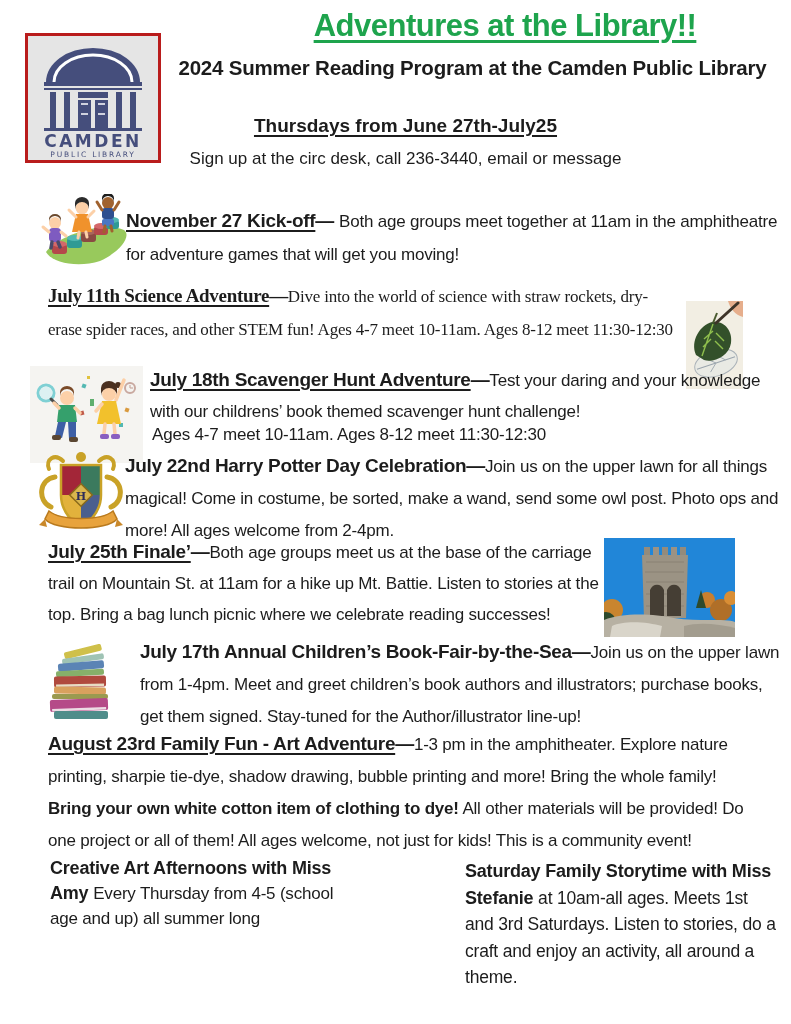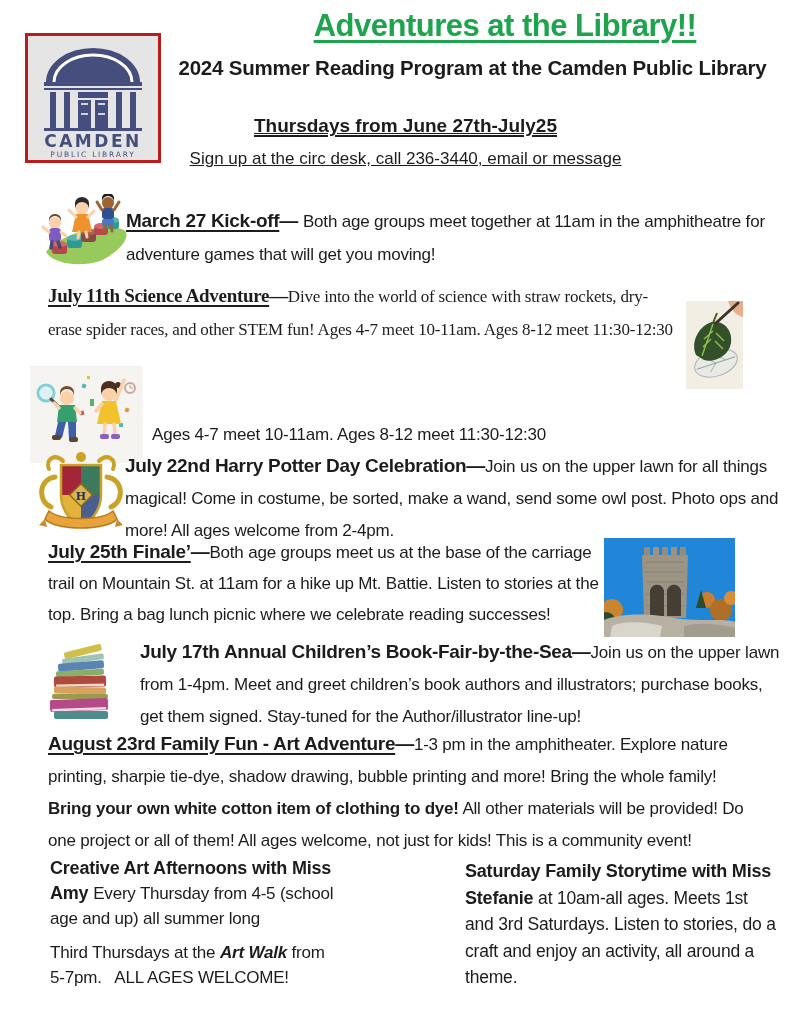--- a/index.html
+++ b/index.html
@@ -8,21 +8,21 @@
     font-family:"Liberation Sans","DejaVu Sans",sans-serif;color:#1c1c1c;
   }
   
   .logo-box{position:absolute;left:25px;top:33px;width:136px;height:130px;
     border:3px solid #b91c1c;box-sizing:border-box;background:#e5e5e5;}
   .title{position:absolute;top:8px;left:200px;width:610px;margin:0;text-align:center;
     font-size:31px;font-weight:800;color:#1ea44d;letter-spacing:-0.5px;
     text-decoration:underline;text-decoration-thickness:3px;text-underline-offset:4px;}
   .subtitle{position:absolute;top:56px;left:150px;width:645px;margin:0;text-align:center;
     font-size:20.5px;font-weight:700;letter-spacing:-0.2px;}
-  .center-block{position:absolute;top:112px;left:30px;width:751px;text-align:center;text-decoration:underline;}
+  .center-block{position:absolute;top:112px;left:30px;width:751px;text-align:center;}
   .sched{font-size:19px;font-weight:700;line-height:28px;margin-bottom:4px;
     text-decoration:underline;text-decoration-thickness:2px;text-underline-offset:3px;}
   .cline{font-size:17px;line-height:30px;}
   
   .event{position:absolute;margin:0;font-size:17px;line-height:32px;letter-spacing:-0.2px;}
   .hd{font-weight:700;font-size:19px;letter-spacing:-0.3px;}
   .u{text-decoration:underline;text-decoration-thickness:2px;text-underline-offset:3px;}
   .b{font-weight:700;}
   .bi{font-weight:700;font-style:italic;}
   .pre{white-space:pre-wrap;}
@@ -122,21 +122,21 @@
         <path d="M64,8 A6,6 0 0 1 76,8 L76,4 A6,5 0 0 0 64,4 Z" fill="#1e1e1e"></path>
       <rect x="64" y="14" width="12" height="11" rx="3" fill="#2f4f8f"></rect>
       <rect x="64" y="25" width="12" height="7" rx="2" fill="#4a77c4"></rect>
       <line x1="64" y1="16" x2="59" y2="8" stroke="#a0622f" stroke-width="3" stroke-linecap="round"></line>
       <line x1="76" y1="16" x2="81" y2="8" stroke="#a0622f" stroke-width="3" stroke-linecap="round"></line>
       <line x1="67" y1="32" x2="66" y2="38" stroke="#a0622f" stroke-width="3" stroke-linecap="round"></line>
       <line x1="73" y1="32" x2="74" y2="37" stroke="#a0622f" stroke-width="3" stroke-linecap="round"></line>
     </g>
   </svg>
 
-  <p class="event ev-june27"><span class="hd u">March 27 Kick-off</span><span class="hd">— </span><span>Both age groups meet together at 11am in the amphitheatre for adventure games that will get you moving!</span></p>
+  <p class="event ev-june27"><span class="hd u">November 27 Kick-off</span><span class="hd">— </span><span>Both age groups meet together at 11am in the amphitheatre for adventure games that will get you moving!</span></p>
 
   <p class="event ev-july11">
     <svg class="leaf-float" viewBox="0 0 57 88">
       <rect x="0" y="0" width="57" height="88" fill="#f2eee3"></rect>
       <g transform="rotate(-18 30 62)">
         <ellipse cx="30" cy="62" rx="22" ry="13" fill="#e9eae4" stroke="#aab2b8" stroke-width="1"></ellipse>
         <line x1="10" y1="62" x2="50" y2="62" stroke="#9aa4ad" stroke-width="1"></line>
         <line x1="22" y1="55" x2="30" y2="62" stroke="#9aa4ad" stroke-width="0.8"></line>
         <line x1="22" y1="69" x2="30" y2="62" stroke="#9aa4ad" stroke-width="0.8"></line>
         <line x1="34" y1="56" x2="40" y2="62" stroke="#9aa4ad" stroke-width="0.8"></line>
@@ -180,20 +180,21 @@
       <line x1="86" y1="34" x2="94" y2="14" stroke="#fcd0a8" stroke-width="3.5" stroke-linecap="round"></line>
       <path d="M72,35 L86,35 L91,58 L67,58 Z" fill="#f2c12c"></path>
       <line x1="72" y1="38" x2="66" y2="45" stroke="#fcd0a8" stroke-width="3.5" stroke-linecap="round"></line>
       <line x1="75" y1="58" x2="74" y2="68" stroke="#fcd0a8" stroke-width="3.5" stroke-linecap="round"></line>
       <line x1="84" y1="58" x2="85" y2="68" stroke="#fcd0a8" stroke-width="3.5" stroke-linecap="round"></line>
       <rect x="70" y="68" width="9" height="5" rx="2" fill="#8a5fc0"></rect>
       <rect x="81" y="68" width="9" height="5" rx="2" fill="#8a5fc0"></rect>
     </g>
   </svg>
 
+  <p class="event ev-july18"><span class="hd u">July 18th Scavenger Hunt Adventure</span><span class="hd">—</span><span>Test your daring and your knowledge with our childrens’ book themed scavenger hunt challenge!</span></p>
   <p class="ev-july18-ages">Ages 4-7 meet 10-11am. Ages 8-12 meet 11:30-12:30</p>
 
   <svg class="img" id="img-crest" width="96" height="94" viewBox="0 0 96 94">
     <path d="M22,28 C6,30 4,52 18,58 M74,28 C90,30 92,52 78,58" fill="none" stroke="#c9a227" stroke-width="5" stroke-linecap="round"></path>
     <path d="M30,12 C22,4 12,10 16,20 M66,12 C74,4 84,10 80,20" fill="none" stroke="#c9a227" stroke-width="4" stroke-linecap="round"></path>
     <circle cx="48" cy="8" r="5" fill="#c9a227"></circle>
     <path d="M28,16 H48 V46 H28 Z" fill="#a32638"></path>
     <path d="M48,16 H68 V46 H48 Z" fill="#3b7a5e"></path>
     <path d="M28,46 C28,62 38,74 48,78 V46 Z" fill="#e2b23c"></path>
     <path d="M68,46 C68,62 58,74 48,78 V46 Z" fill="#4a5f8e"></path>
@@ -259,20 +260,19 @@
     </g>
     <rect x="12" y="67" width="54" height="8" rx="2" fill="#4f8d8a"></rect>
   </svg>
 
   <p class="event ev-aug17"><span class="hd">July 17th Annual Children’s Book-Fair-by-the-Sea</span><span class="hd">—</span><span>Join us on the upper lawn from 1-4pm. Meet and greet children’s book authors and illustrators; purchase books, get them signed.  Stay-tuned for the  Author/illustrator line-up!</span></p>
 
   <p class="event ev-aug23"><span class="hd u">August 23rd Family Fun - Art Adventure</span><span class="hd">—</span><span>1-3 pm in the amphitheater.  Explore nature printing, sharpie tie-dye, shadow drawing, bubble printing and more! Bring the whole family! </span><span class="b">Bring your own white cotton item of clothing to dye!</span><span>  All other materials will be provided! Do one project or all of them!  All ages welcome, not just for kids!  This is a community event!</span></p>
 
   <div class="foot-left">
     <p><span class="fhd">Creative Art Afternoons with Miss Amy </span><span> Every Thursday from 4-5 (school age and up) all summer long</span></p>
-    <p class="p2"><span>Third Thursdays at the </span><span class="bi">Art Walk</span><span class="pre"> from 5-7pm.   ALL AGES WELCOME!</span></p>
   </div>
 
   <div class="foot-right">
     <p><span class="fhd">Saturday Family Storytime with Miss Stefanie</span><span> at 10am-all ages. Meets 1st and 3rd Saturdays. Listen to stories, do a craft and enjoy an activity, all around a theme.</span></p>
   </div>
 
 </div>
 
 </body></html>

